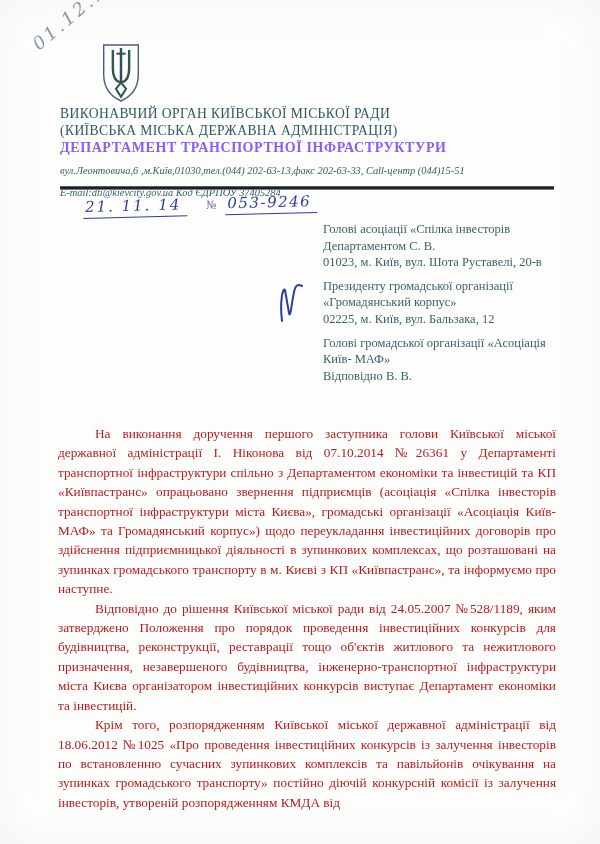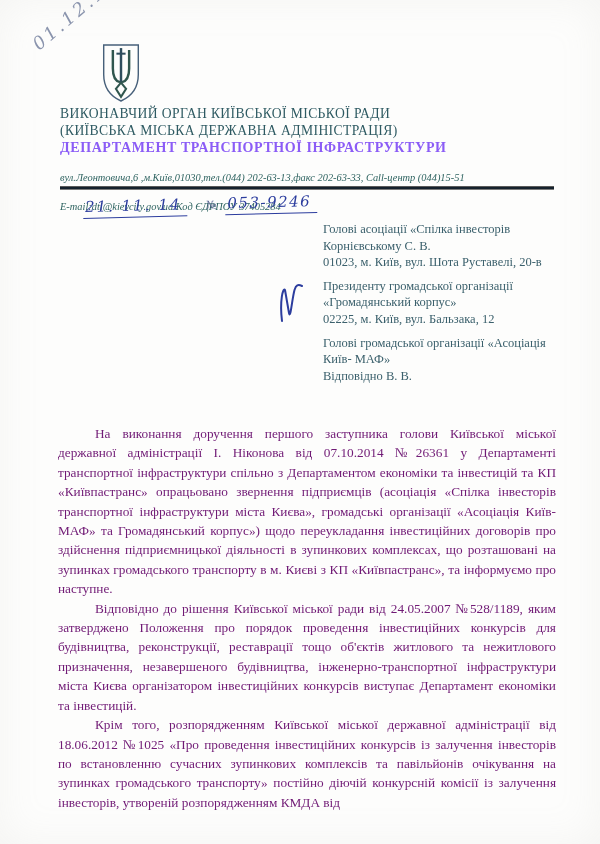--- a/index.html
+++ b/index.html
@@ -35,21 +35,21 @@
   .org-line1,.org-line2{
     font-size:13.6px;letter-spacing:0.4px;line-height:16.5px;
     color:#2e5a62;
   }
   .org-line3{
     font-size:14px;font-weight:bold;letter-spacing:0.6px;line-height:17px;
     color:#8b5cf6;
   }
   .contact-line1,.contact-line2{
     font-style:italic;font-size:10.4px;line-height:12.5px;
-    color:#2e6360;margin-top:16px;
+    color:#2e6360;margin-top:9px;
   }
 
   
   .rule{
     position:absolute;left:60px;top:186px;width:494px;height:4px;
     background:linear-gradient(#5a5a5a 0 22%, #15212c 22% 78%, #7a7a7a 78% 100%);
   }
 
   
   .ref-row{
@@ -74,21 +74,21 @@
     font-size:12.5px;line-height:16.6px;color:#3b606c;
   }
   .recipient-group{margin-bottom:7px;}
 
   
   .check-mark{position:absolute;left:279px;top:283px;}
 
   
   .body-text{
     position:absolute;left:58px;top:424px;width:498px;
-    font-size:13.3px;line-height:19.4px;color:#701a75;
+    font-size:13.3px;line-height:19.4px;color:#b91c1c;
     text-align:justify;
   }
   .body-text p{margin:0;text-indent:37px;}
 </style>
 </head>
 <body>
 
 <div class="page">
 
   <div class="corner-note">01.12.14</div>
@@ -115,21 +115,21 @@
 
   <div class="ref-row">
     <span class="ref-date">21. 11. 14</span>
     <span class="ref-no">№</span>
     <span class="ref-num">053-9246</span>
   </div>
 
   <div class="recipients">
     <div class="recipient-group">
       <div>Голові асоціації «Спілка інвесторів</div>
-      <div>Корнієвському С. В.</div>
+      <div>Департаментом С. В.</div>
       <div>01023, м. Київ, вул. Шота Руставелі, 20-в</div>
     </div>
     <div class="recipient-group">
       <div>Президенту громадської організації</div>
       <div>«Громадянський корпус»</div>
       <div>02225, м. Київ, вул. Бальзака, 12</div>
     </div>
     <div class="recipient-group">
       <div>Голові громадської організації «Асоціація</div>
       <div>Київ- МАФ»</div>

